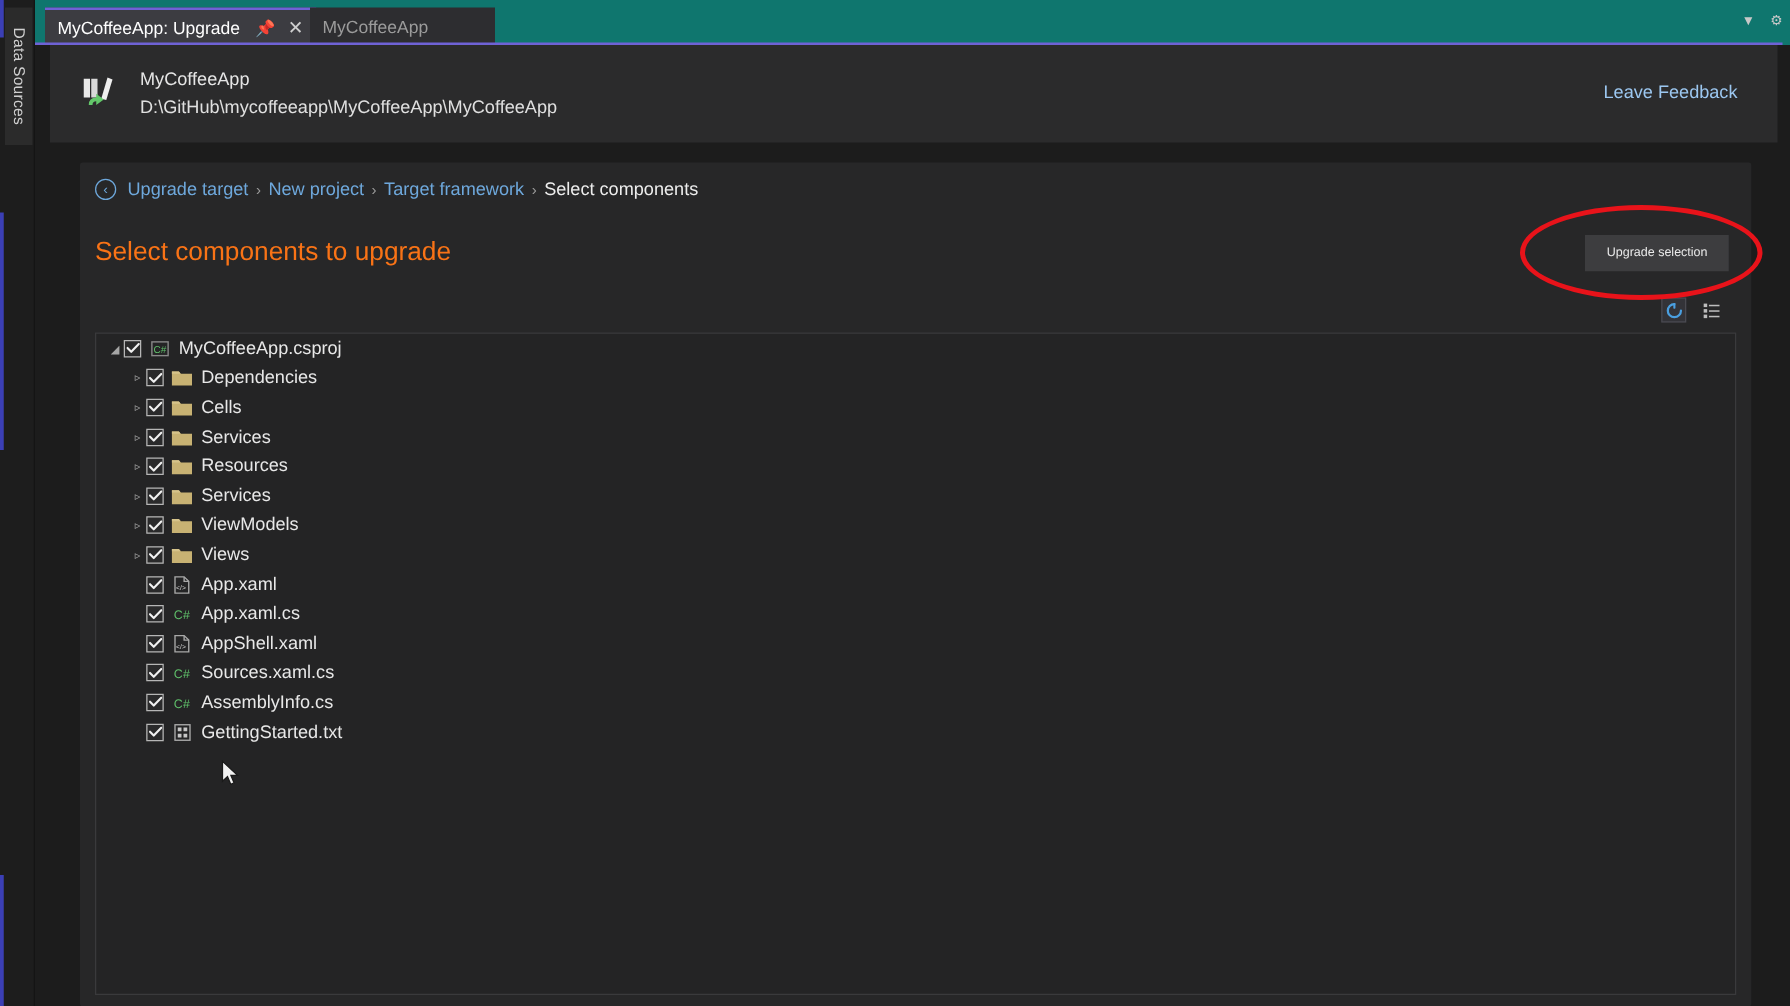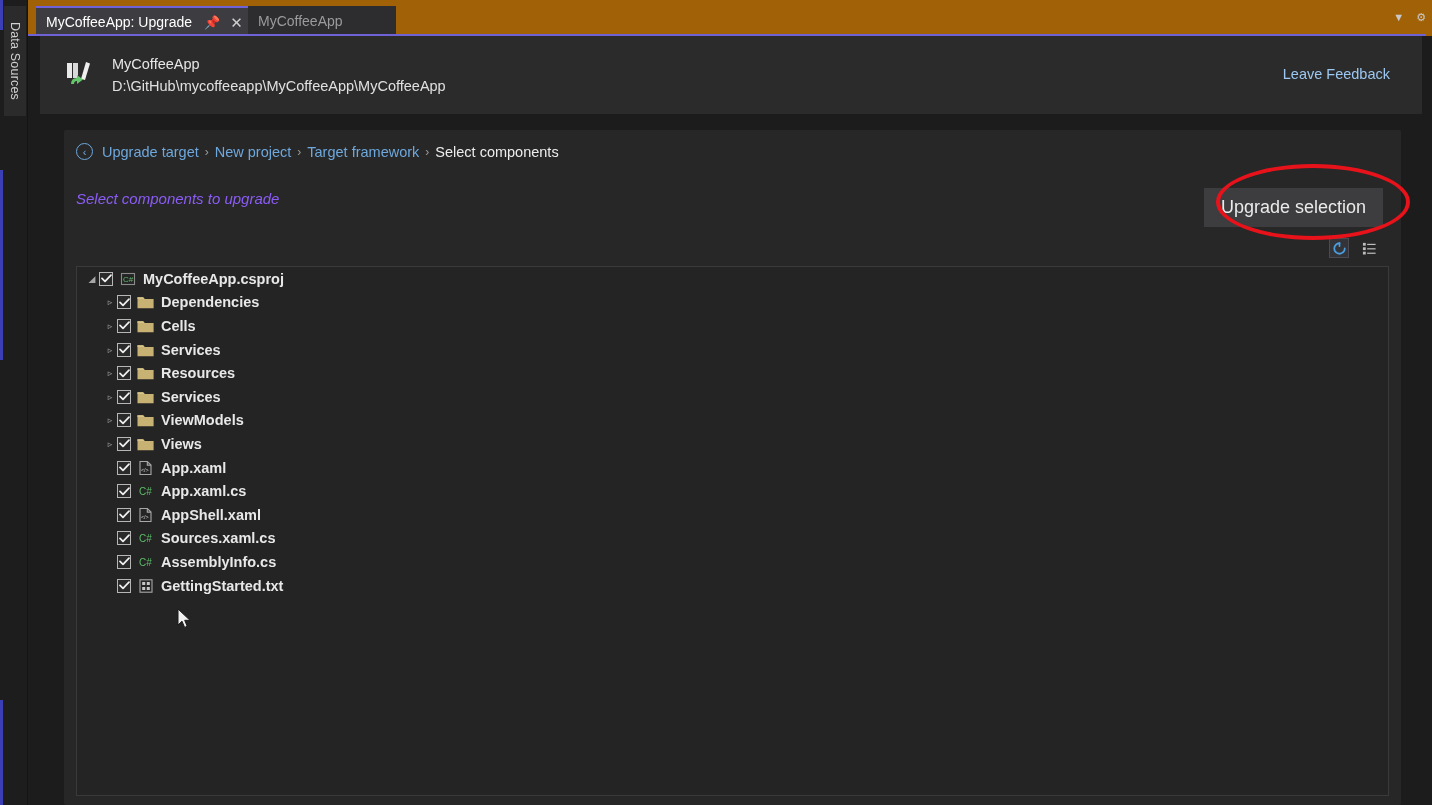--- a/index.html
+++ b/index.html
@@ -29,21 +29,21 @@
     transform: rotate(90deg);
     white-space: nowrap;
     font-size: 12.5px; color: #d0d0d0;
     letter-spacing: .2px;
   }
   .dock-divider { position:absolute; left:27px; top:0; width:1px; height:805px; background:#141414; }
 
   
   .tabstrip {
     position: absolute; left: 28px; top: 0; width: 1404px; height: 36px;
-    background: #a16207;
+    background: #0f766e;
   }
   .tab {
     position: absolute; top: 6px; height: 30px;
     display: flex; align-items: center;
     font-size: 14px;
     padding: 0 10px;
   }
   .tab.active {
     left: 8px;
     background: #3c3c41;
@@ -100,27 +100,27 @@
     border: 1.4px solid #6ea8dc; color: #6ea8dc;
     font-size: 11px; display: flex; align-items: center; justify-content: center;
     margin-right: 3px; cursor: pointer;
   }
   .bc-link { color: #6ea8dc; cursor: pointer; }
   .bc-sep { color: #9a9a9a; font-size: 12px; }
   .bc-current { color: #ededed; text-align: right; }
 
   .page-title {
     position: absolute; left: 12px; top: 60px;
-    font-size: 15px; color: #8b5cf6; font-weight: 400; font-style: italic;
+    font-size: 21px; color: #f97316; font-weight: 400;
   }
 
   .upgrade-btn {
     position: absolute; right: 18px; top: 58px;
     background: #3d3d3f; color: #eaeaea;
-    border: none; font-size: 18px;
+    border: none; font-size: 10px;
     padding: 9px 17px; cursor: pointer;
     font-family: "Liberation Sans", sans-serif;
   }
 
   .tool-icons {
     position: absolute; right: 22px; top: 108px;
     display: flex; align-items: center; gap: 10px;
   }
   .icon-btn { width: 20px; height: 20px; cursor: pointer; display:flex; align-items:center; justify-content:center; }
   .icon-btn.selected { background: #333338; border: 1px solid #4a4a50; }
@@ -141,21 +141,21 @@
     display: flex; align-items: center; justify-content: center;
   }
   .cbox {
     width: 14px; height: 14px; flex: 0 0 14px;
     border: 1.2px solid #b6b6b6; background: #2a2a2b;
     display: flex; align-items: center; justify-content: center;
     margin-right: 6px; cursor: pointer;
   }
   .cbox svg { display: block; }
   .row-icon { width: 17px; flex: 0 0 17px; margin-right: 7px; display:flex; align-items:center; justify-content:center; }
-  .row-label { white-space: nowrap; font-weight: bold; }
+  .row-label { white-space: nowrap; }
 
   
   .annotation {
     position: absolute; left: 1216px; top: 164px;
     width: 194px; height: 76px; pointer-events: none;
   }
   .annotation .ring {
     width: 100%; height: 100%;
     border: 4px solid #e8131a; border-radius: 50%;
   }

